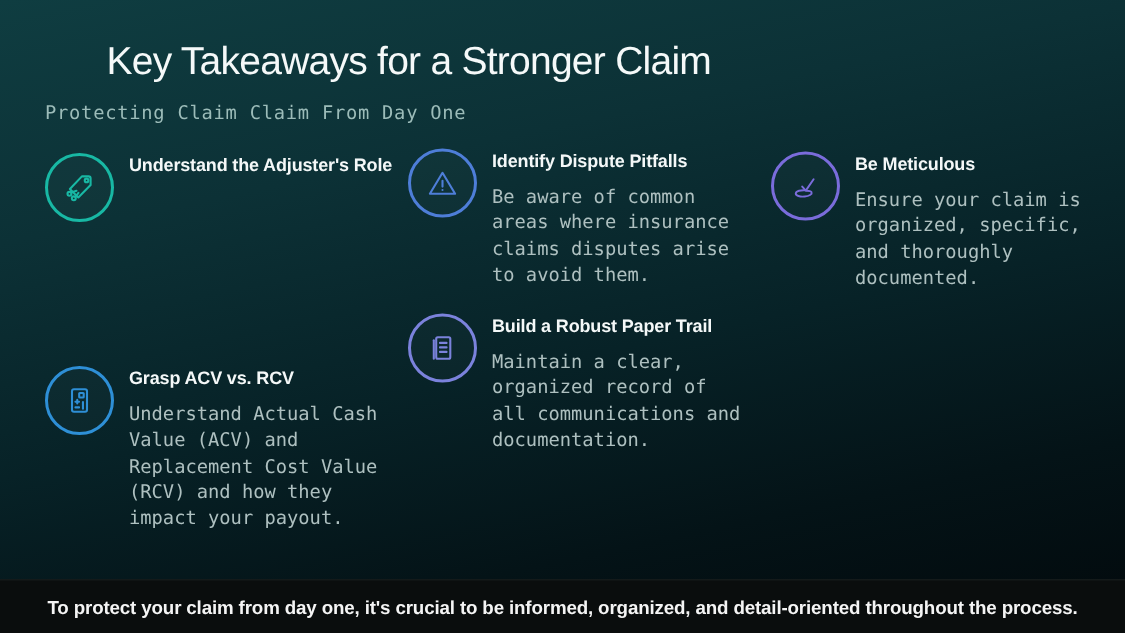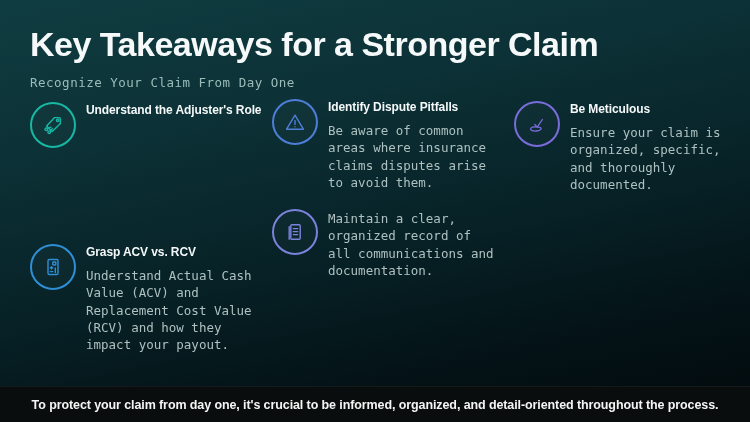--- a/index.html
+++ b/index.html
@@ -12,24 +12,25 @@
     position: relative;
     width: 750px;
     height: 422px;
     background: linear-gradient(168deg, #0f3d41 0%, #0c3136 28%, #072227 55%, #041317 78%, #02090c 100%);
     overflow: hidden;
   }
   
   .hdr { position: absolute; left: 30px; top: 26px; }
   .title {
     color: #f5f9f9;
-    font-size: 34px;
-    font-weight: 700;
+    font-size: 26px;
+    font-weight: 400;
     letter-spacing: -0.5px;
     line-height: 1.1;
+    margin-left: 41px;
   }
   .subtitle {
     margin-top: 12px;
     font-family: "DejaVu Sans Mono", monospace;
     font-size: 12.5px;
     color: #9cbcb9;
     letter-spacing: 0.5px;
   }
   
   .item {
@@ -95,21 +96,21 @@
     text-align: center;
   }
 </style>
 </head>
 <body>
 
 <div class="slide">
 
   <div class="hdr">
     <h1 class="title">Key Takeaways for a Stronger Claim</h1>
-    <div class="subtitle">Recognize Your Claim From Day One</div>
+    <div class="subtitle">Protecting Claim Claim From Day One</div>
   </div>
 
   <div class="item item-1">
     <div class="icon-circle c-teal">
       <svg viewBox="0 0 24 24" fill="none" stroke="currentColor" stroke-width="1.4" stroke-linecap="round" stroke-linejoin="round">
         <path d="M13.6 4.6h4.4a1.4 1.4 0 0 1 1.4 1.4v4.4L11.2 18.6 5.6 13Z"></path>
         <circle cx="16.7" cy="7.3" r="1.2"></circle>
         <circle cx="5.3" cy="16.2" r="1.3"></circle>
         <circle cx="8.2" cy="19.2" r="1.3"></circle>
         <path d="M6.4 15.3l3.6-1.1M9.3 18.2l2-2.6"></path>
@@ -151,20 +152,21 @@
 
   <div class="item item-4">
     <div class="icon-circle c-periwinkle">
       <svg viewBox="0 0 24 24" fill="none" stroke="currentColor" stroke-width="1.4" stroke-linecap="round" stroke-linejoin="round">
         <rect x="7.8" y="4.8" width="9.4" height="14.4" rx="1"></rect>
         <path d="M10.3 8.6h4.4M10.3 11.6h4.4M10.3 14.6h4.4"></path>
         <path d="M6.2 6.8v12.4"></path>
       </svg>
     </div>
     <div class="item-text">
+      <div class="item-heading">Build a Robust Paper Trail</div>
       <div class="item-body">Maintain a clear, organized record of all communications and documentation.</div>
     </div>
   </div>
 
   <div class="item item-5">
     <div class="icon-circle c-purple">
       <svg viewBox="0 0 24 24" fill="none" stroke="currentColor" stroke-width="1.3" stroke-linecap="round" stroke-linejoin="round">
         <path d="M9.8 12.4l2.4 2.7 5.2-7.6"></path>
         <path d="M12.6 14.9c-3.8-.5-7 .6-7.1 2.1-.1 1.4 2.8 2.4 6 2 2.9-.3 5-1.5 4.6-2.7-.2-.8-1.7-1.2-3.3-1.2"></path>
       </svg>

